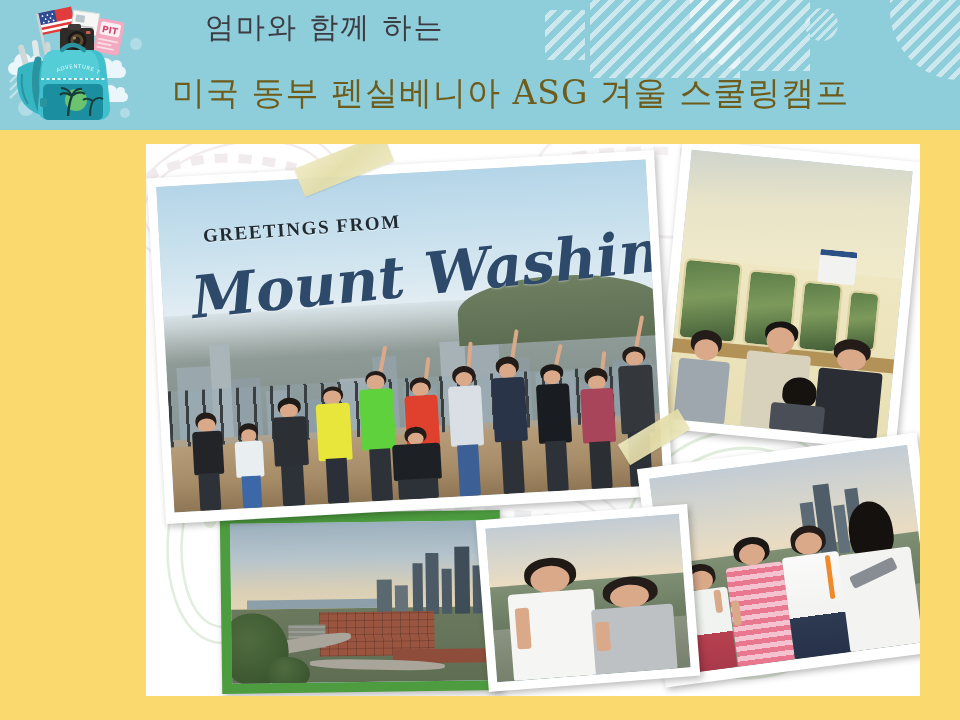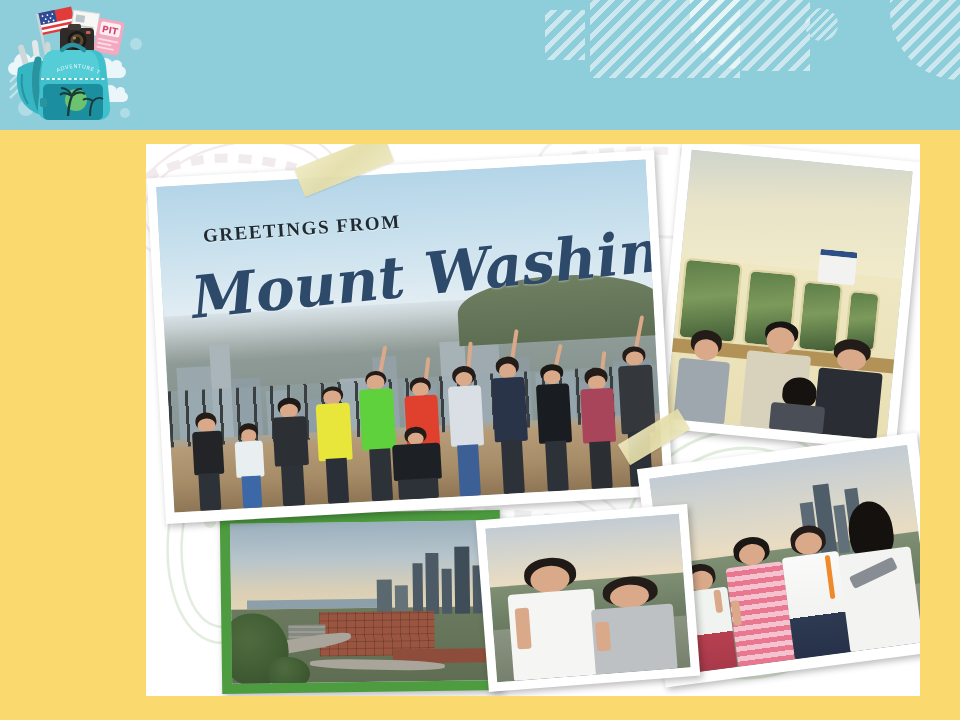--- a/index.html
+++ b/index.html
@@ -443,20 +443,22 @@
         <path id="bp-arc" d="M50 72 q22 -12 44 0" fill="none"></path>
         <text font-family="DejaVu Sans, sans-serif" font-size="5.2" fill="#eafafa" letter-spacing="0.6">
           <textPath href="#bp-arc" startOffset="8%">ADVENTURE TIME</textPath>
         </text>
 
         <rect x="36" y="96" width="7" height="9" rx="2" fill="#2a93a0"></rect>
       </svg>
     </div>
 
     <div id="header-text">
+      <div id="title-line-1">엄마와 함께 하는</div>
+      <div id="title-line-2">미국 동부 펜실베니아 ASG 겨울 스쿨링캠프</div>
     </div>
   </div>
 
   <div id="panel">
 
     <svg class="postmark" style="left:-40px; top:-26px;" width="340" height="220">
       <g opacity="0.15" stroke="#b08090" stroke-width="2.4" fill="none">
         <ellipse cx="130" cy="80" rx="108" ry="66" transform="rotate(-14 130 80)"></ellipse>
         <ellipse cx="130" cy="80" rx="94" ry="54" transform="rotate(-14 130 80)"></ellipse>
         <path d="M40 60 q60 -34 150 -10" stroke-width="9" stroke-dasharray="13 11"></path>

